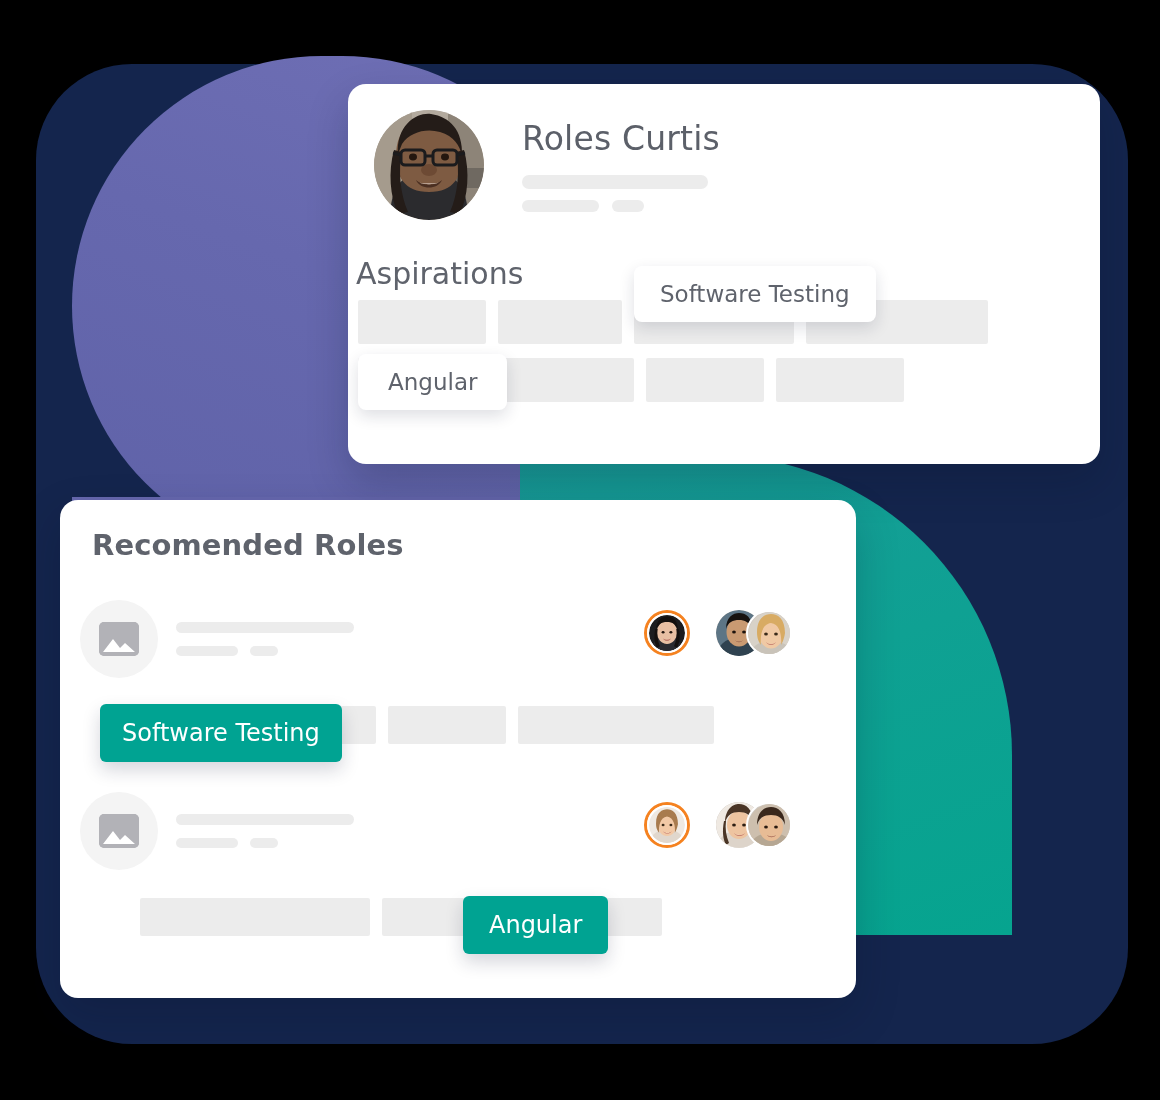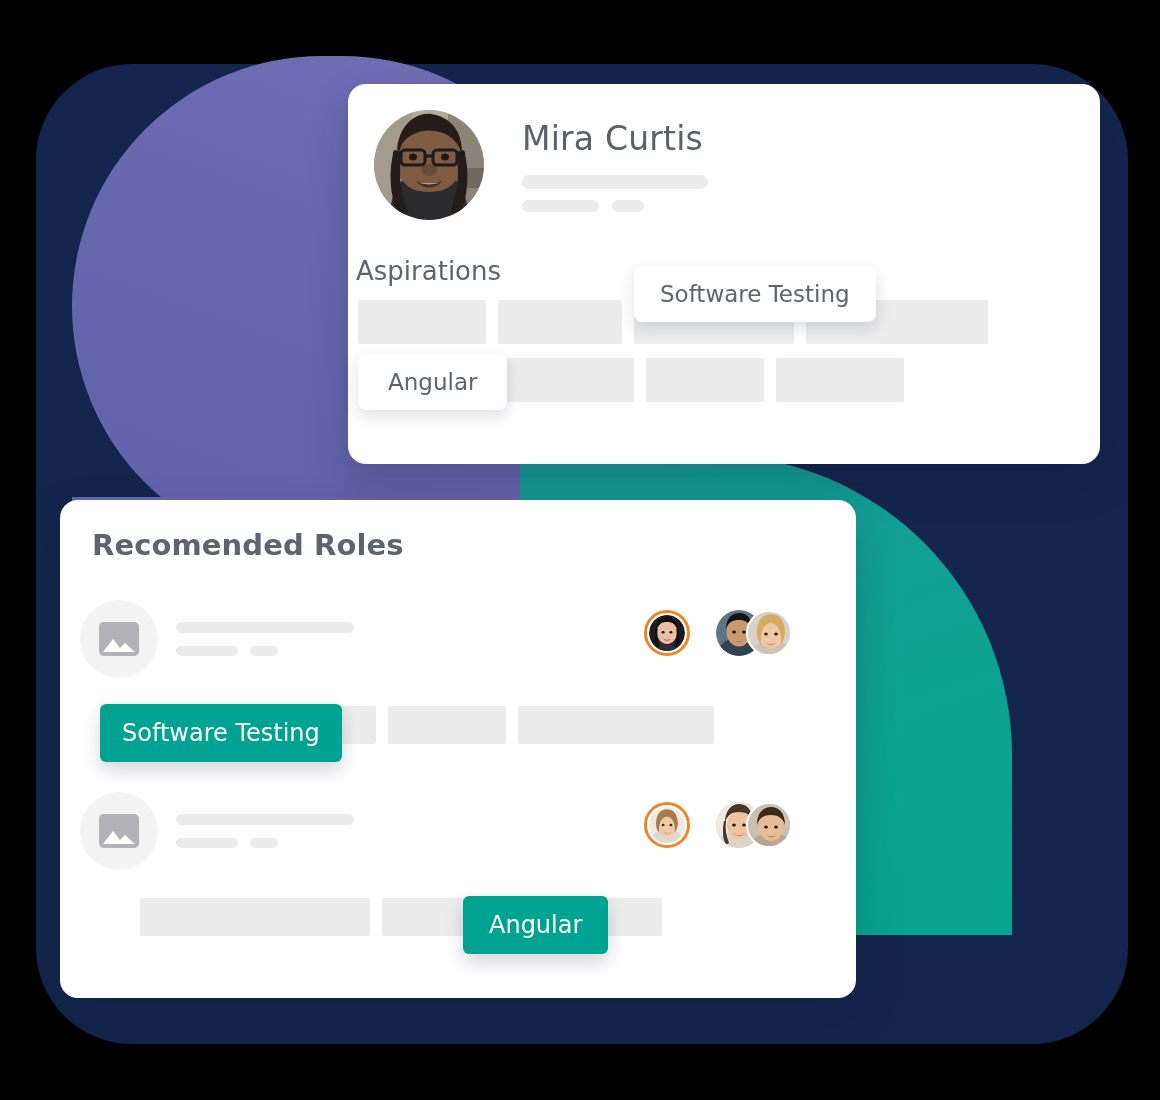--- a/index.html
+++ b/index.html
@@ -118,21 +118,21 @@
   .bar-wide { width: 186px; height: 14px; }
   .meta-row2 { display: flex; gap: 13px; margin-top: 11px; }
   .bar-sm1 { width: 77px; height: 12px; }
   .bar-sm2 { width: 32px; height: 12px; }
 
   
   .section-title {
     position: absolute;
     left: 356px;
     top: 256px;
-    font-size: 26px;
+    font-size: 30px;
     color: #5f636c;
     font-weight: 400;
   }
 
   .chip-row { position: absolute; display: flex; align-items: center; }
   #chip-row-1 { left: 358px; top: 300px; gap: 12px; }
   #chip-row-2 { left: 358px; top: 358px; gap: 12px; }
 
   .chip-ghost { background: #ececec; border-radius: 2px; height: 44px; }
 
@@ -289,21 +289,21 @@
               <path d="M27 45 L19 43"></path>
               <path d="M83 45 L91 43"></path>
             </g>
             <ellipse cx="39" cy="47" rx="4" ry="3.4" fill="#24170f"></ellipse>
             <ellipse cx="71" cy="47" rx="4" ry="3.4" fill="#24170f"></ellipse>
           </g>
         </svg>
       </div>
 
       <div class="profile-meta">
-        <div class="profile-name">Mira Curtis</div>
+        <div class="profile-name">Roles Curtis</div>
         <div class="meta-bars">
           <div class="bar bar-wide"></div>
           <div class="meta-row2">
             <div class="bar bar-sm1"></div>
             <div class="bar bar-sm2"></div>
           </div>
         </div>
       </div>
     </div>
   </div>

